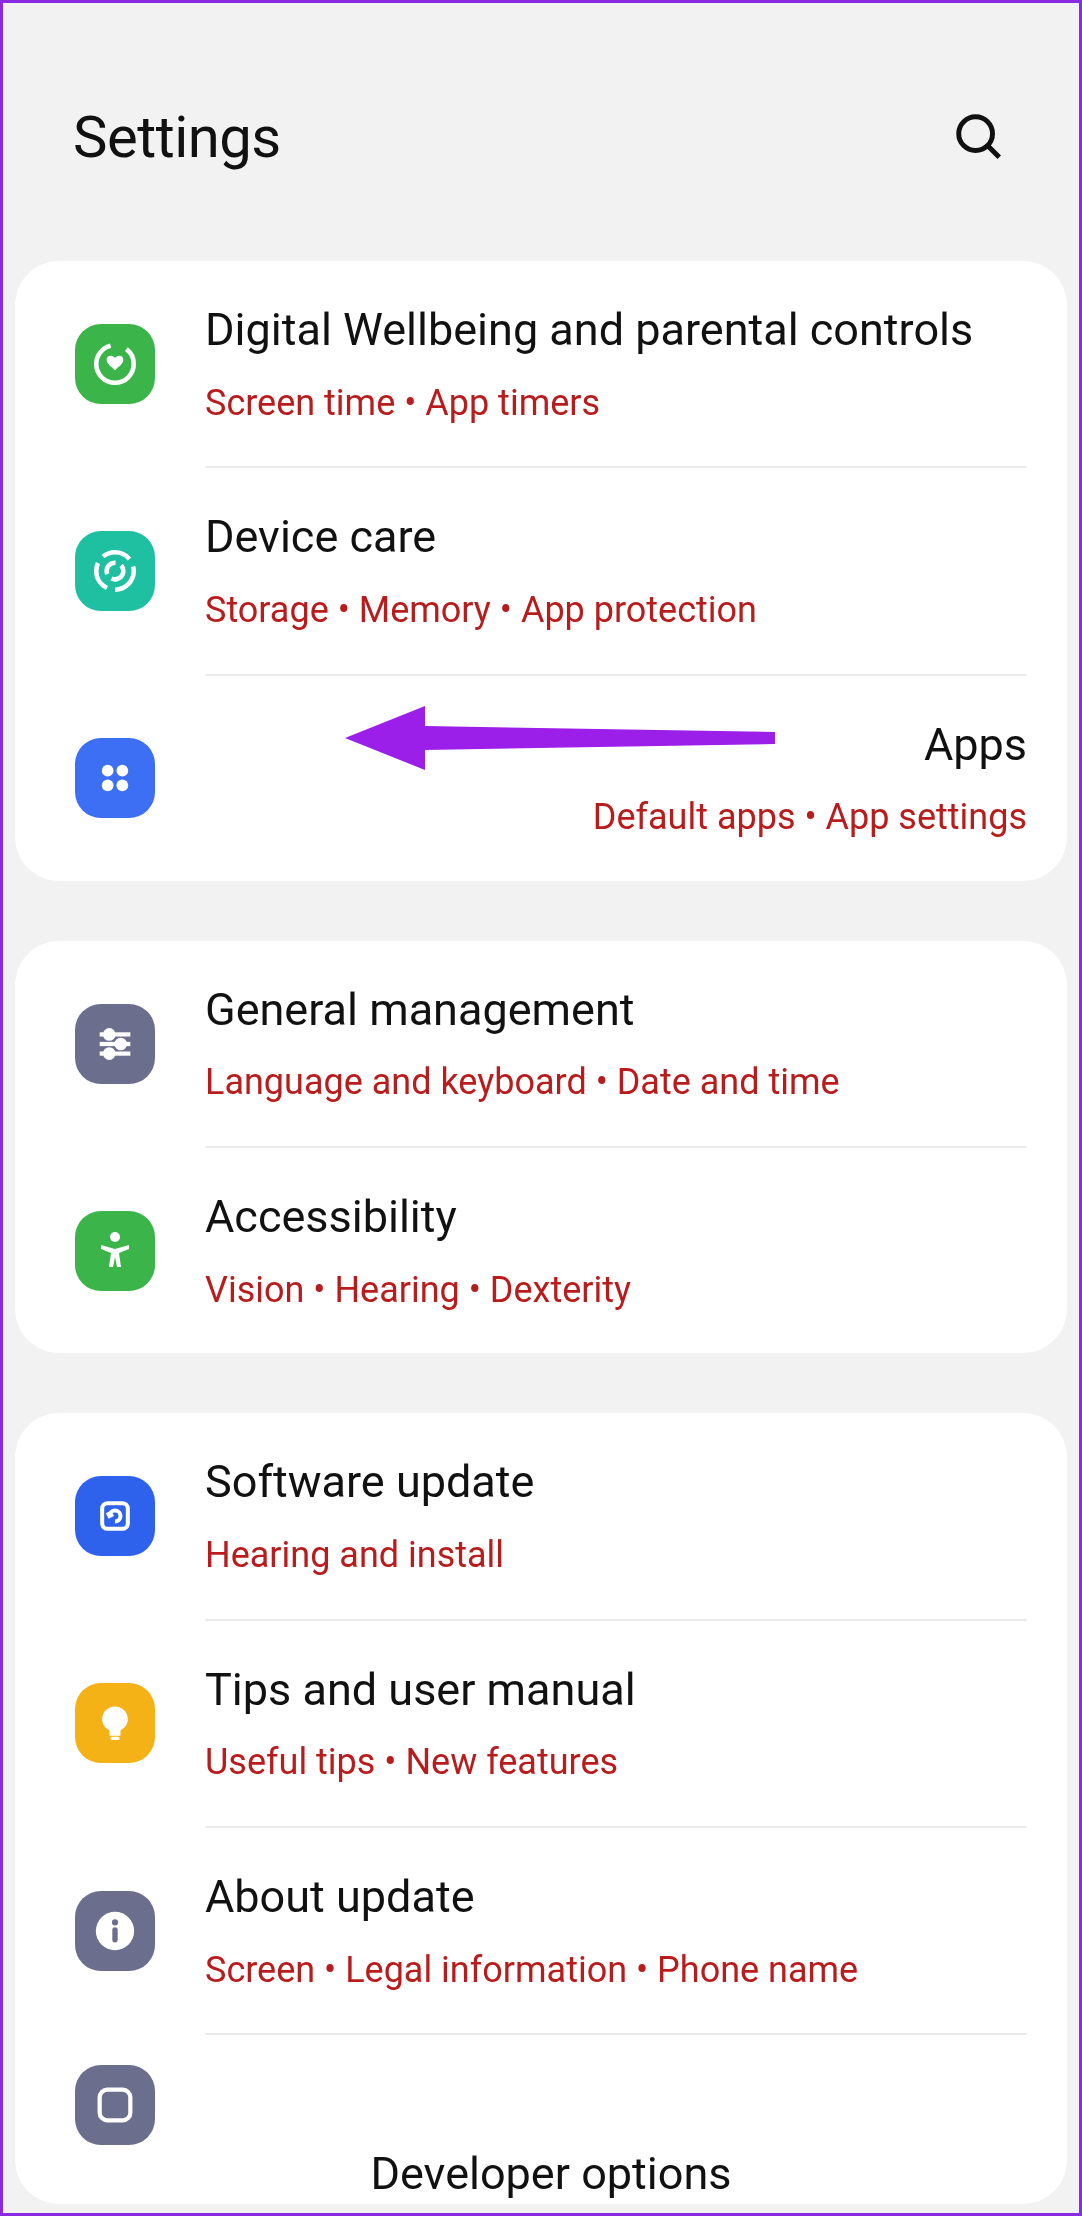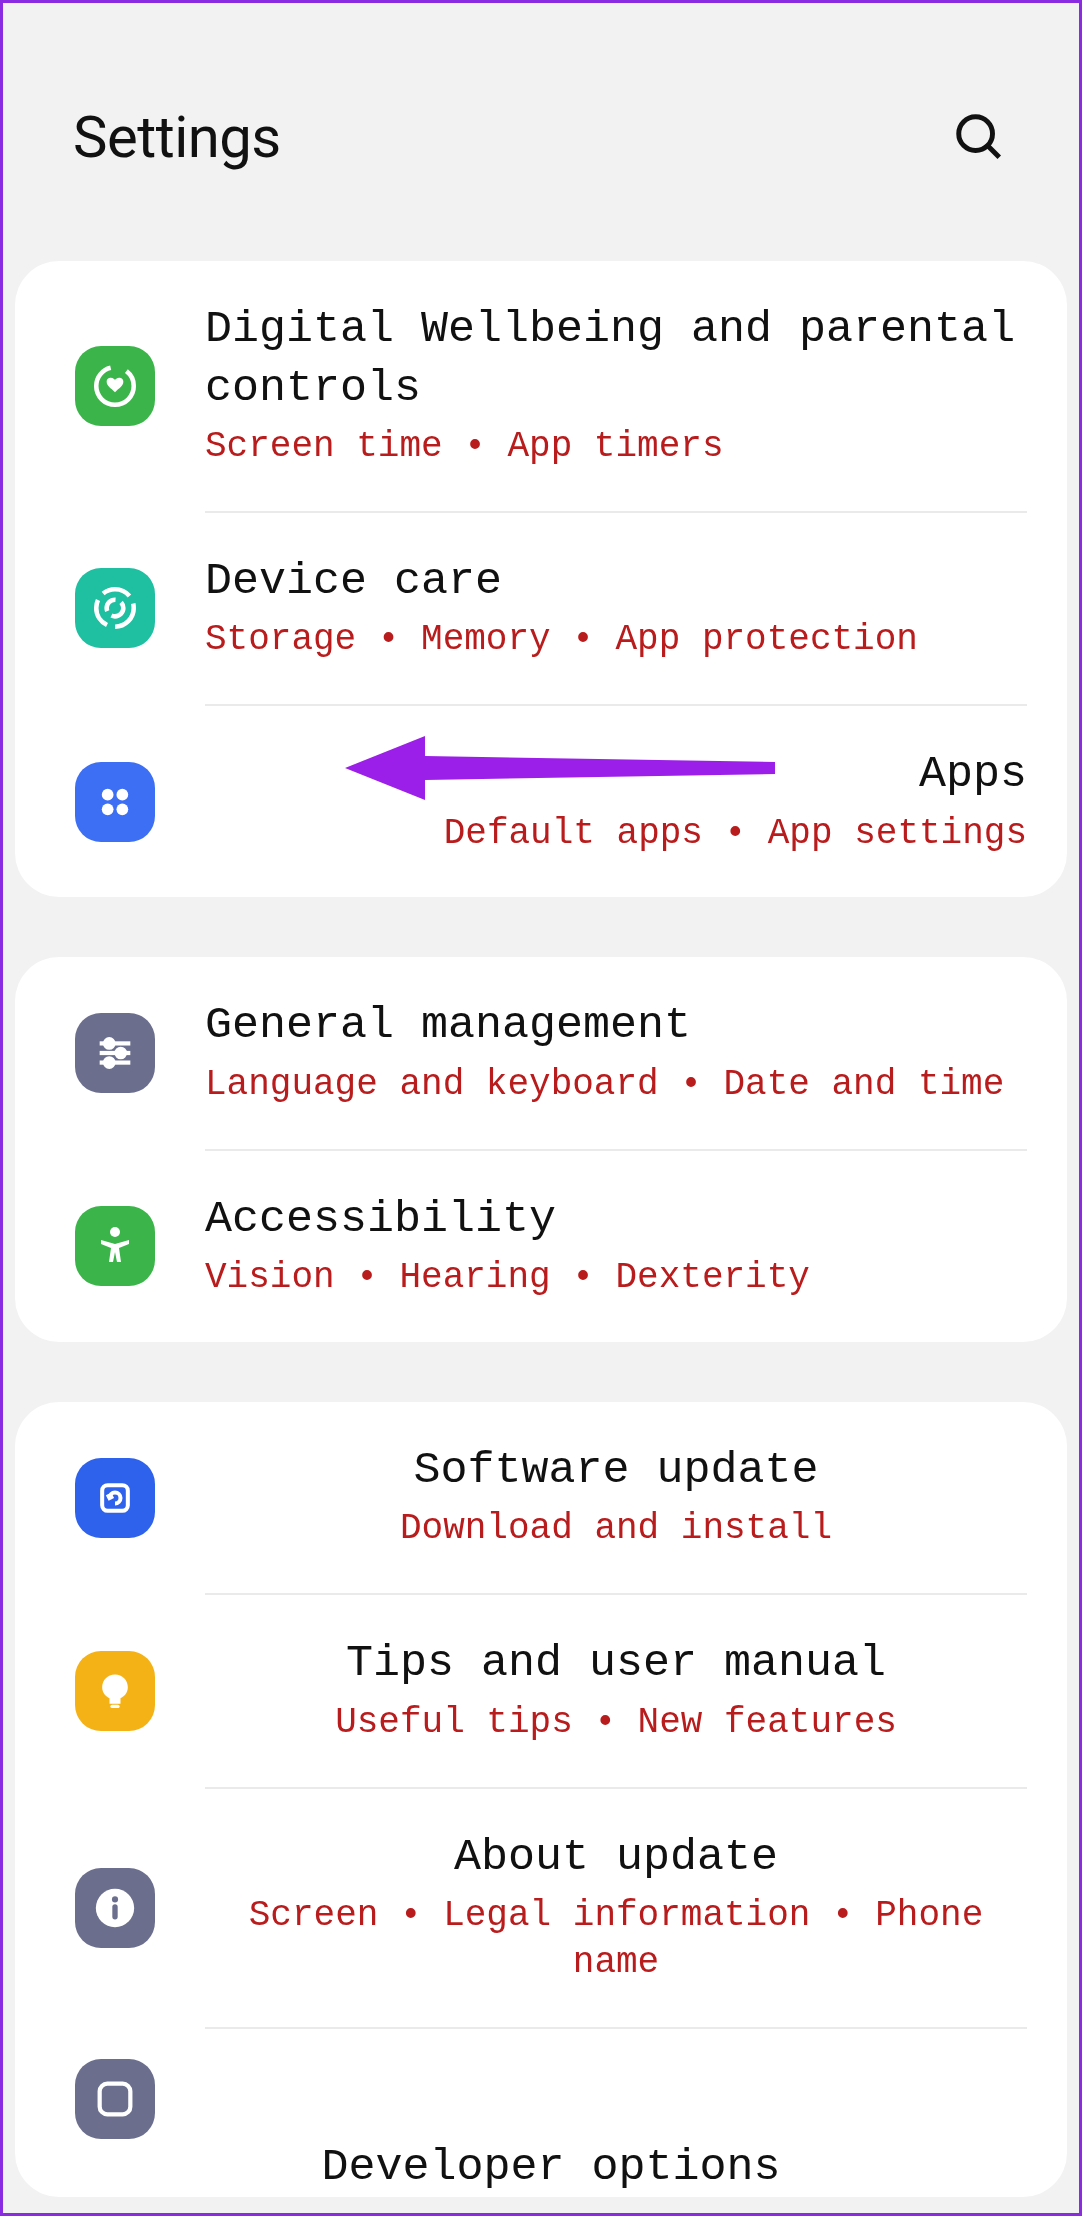--- a/index.html
+++ b/index.html
@@ -49,23 +49,22 @@
     border-radius: 26px;
     flex-shrink: 0;
     margin-right: 50px;
     display: flex;
     align-items: center;
     justify-content: center;
   }
   .row-text {
     display: flex;
     flex-direction: column;
-    gap: 6px;
+    gap: 20px;
     flex: 1;
-    font-family: Liberation Mono, monospace;
   }
   .row-title {
     font-size: 45px;
     font-weight: 400;
     color: #111;
     line-height: 1.3;
   }
   .row-sub {
     font-size: 36px;
     color: #b91c1c;
@@ -193,33 +192,33 @@
       </svg>
     </div>
     <div class="row-text">
       <div class="row-title">Accessibility</div>
       <div class="row-sub">Vision  •  Hearing  •  Dexterity</div>
     </div>
   </div>
 
 </div>
 
-<div class="card" style="margin-bottom:0;text-align:center;">
+<div class="card" style="margin-bottom:0;">
 
   <div class="row">
     <div class="row-icon ic-blue2">
       <svg width="44" height="44" viewBox="0 0 24 24" fill="none" stroke="#fff" stroke-width="2.2">
         <rect x="5" y="5" width="14" height="14" rx="3"></rect>
         <path d="M9 12 A3 3 0 1 1 12 15"></path>
         <polyline points="8,10 9,12 11,11" fill="#fff"></polyline>
       </svg>
     </div>
     <div class="row-text">
       <div class="row-title">Software update</div>
-      <div class="row-sub">Download and install</div>
+      <div class="row-sub">Hearing and install</div>
     </div>
   </div>
   <div class="divider"></div>
 
   <div class="row">
     <div class="row-icon ic-orange">
       <svg width="44" height="44" viewBox="0 0 24 24" fill="#fff">
         <path d="M12 3 C8 3 5 6 5 10 C5 13 7 15 9 16 L9 19 L15 19 L15 16 C17 15 19 13 19 10 C19 6 16 3 12 3 Z"></path>
         <rect x="9.5" y="19.5" width="5" height="1.8" rx="0.9"></rect>
       </svg>

